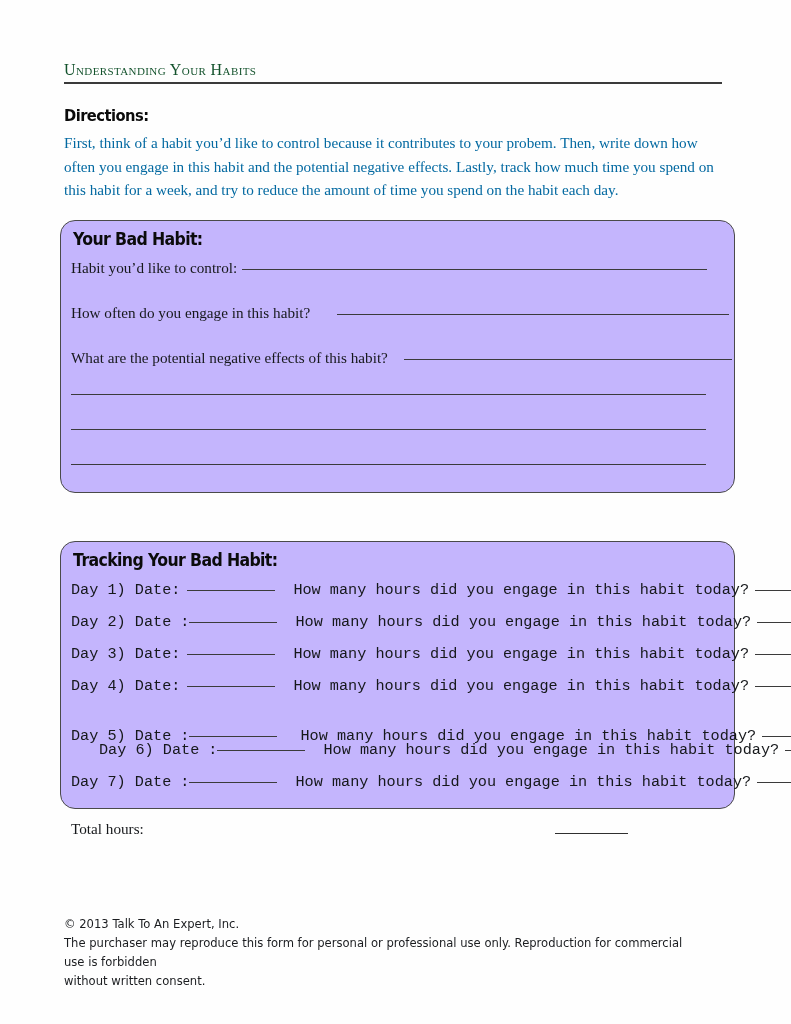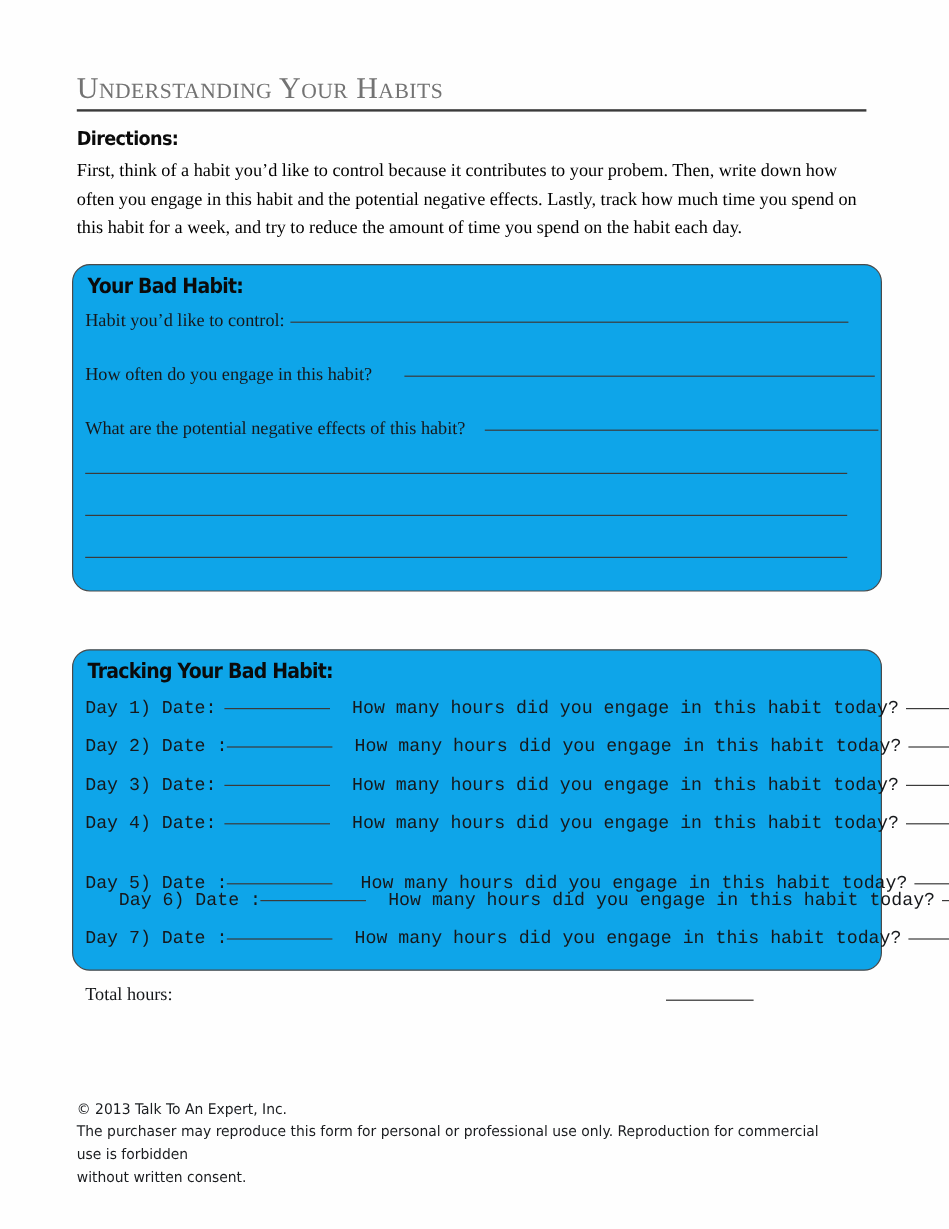--- a/index.html
+++ b/index.html
@@ -24,24 +24,24 @@
 
   
   .title-block {
     position: absolute;
     left: 64px;
     top: 62px;
     width: 660px;
   }
   .doc-title {
     font-family: "Liberation Serif", "DejaVu Serif", serif;
-    font-size: 25px;
+    font-size: 16px;
     font-variant: small-caps;
     letter-spacing: 0.4px;
-    color: #737373;
+    color: #14532d;
     line-height: 1.05;
     white-space: nowrap;
   }
   .title-rule {
     margin-top: 3px;
     height: 2px;
     width: 658px;
     background: #3a3a3a;
   }
 
@@ -58,30 +58,30 @@
     transform: scaleX(0.92);
     transform-origin: left center;
   }
   .directions-body {
     position: absolute;
     left: 64px;
     top: 131px;
     width: 652px;
     font-size: 15.2px;
     line-height: 23.5px;
-    color: #000000;
+    color: #0369a1;
     text-align: left;
   }
 
   
   .card {
     position: absolute;
     border: 1.4px solid #4a4a4a;
     border-radius: 15px;
-    background: #0ea5e9;
+    background: #c4b5fd;
     box-sizing: border-box;
   }
   #card-habit {
     left: 60px;
     top: 220px;
     width: 675px;
     height: 273px;
   }
   #card-tracking {
     left: 60px;

